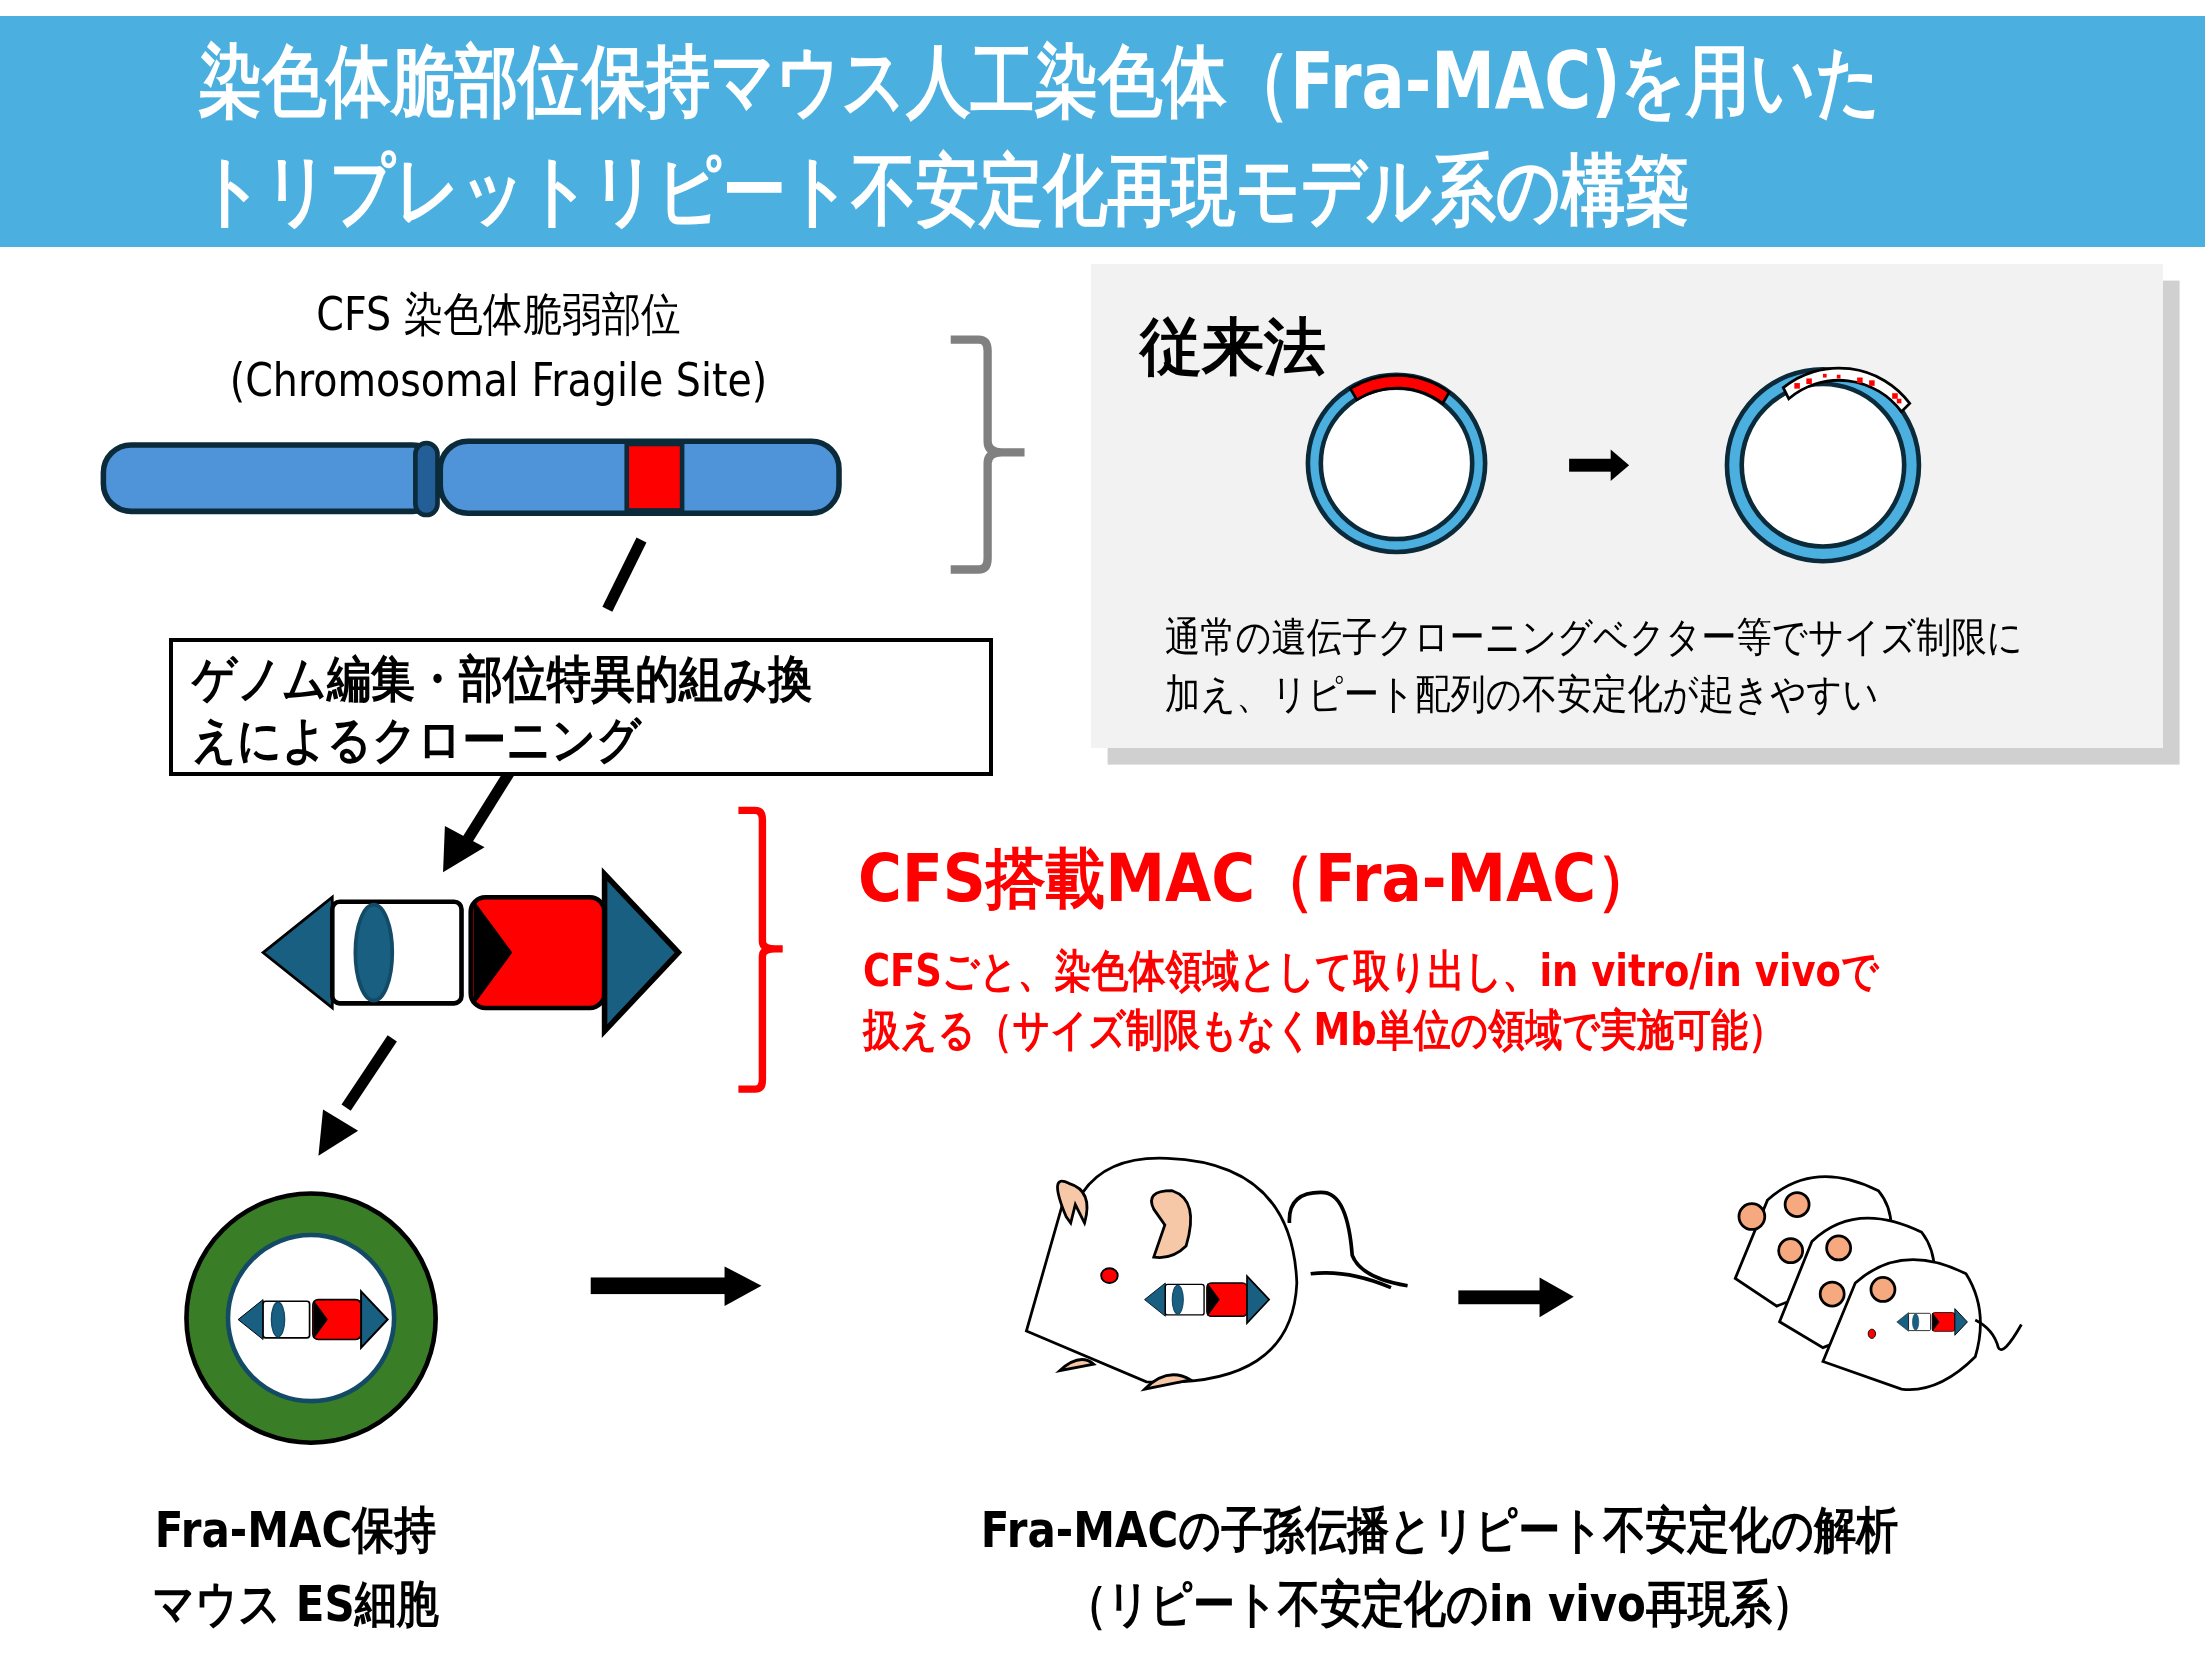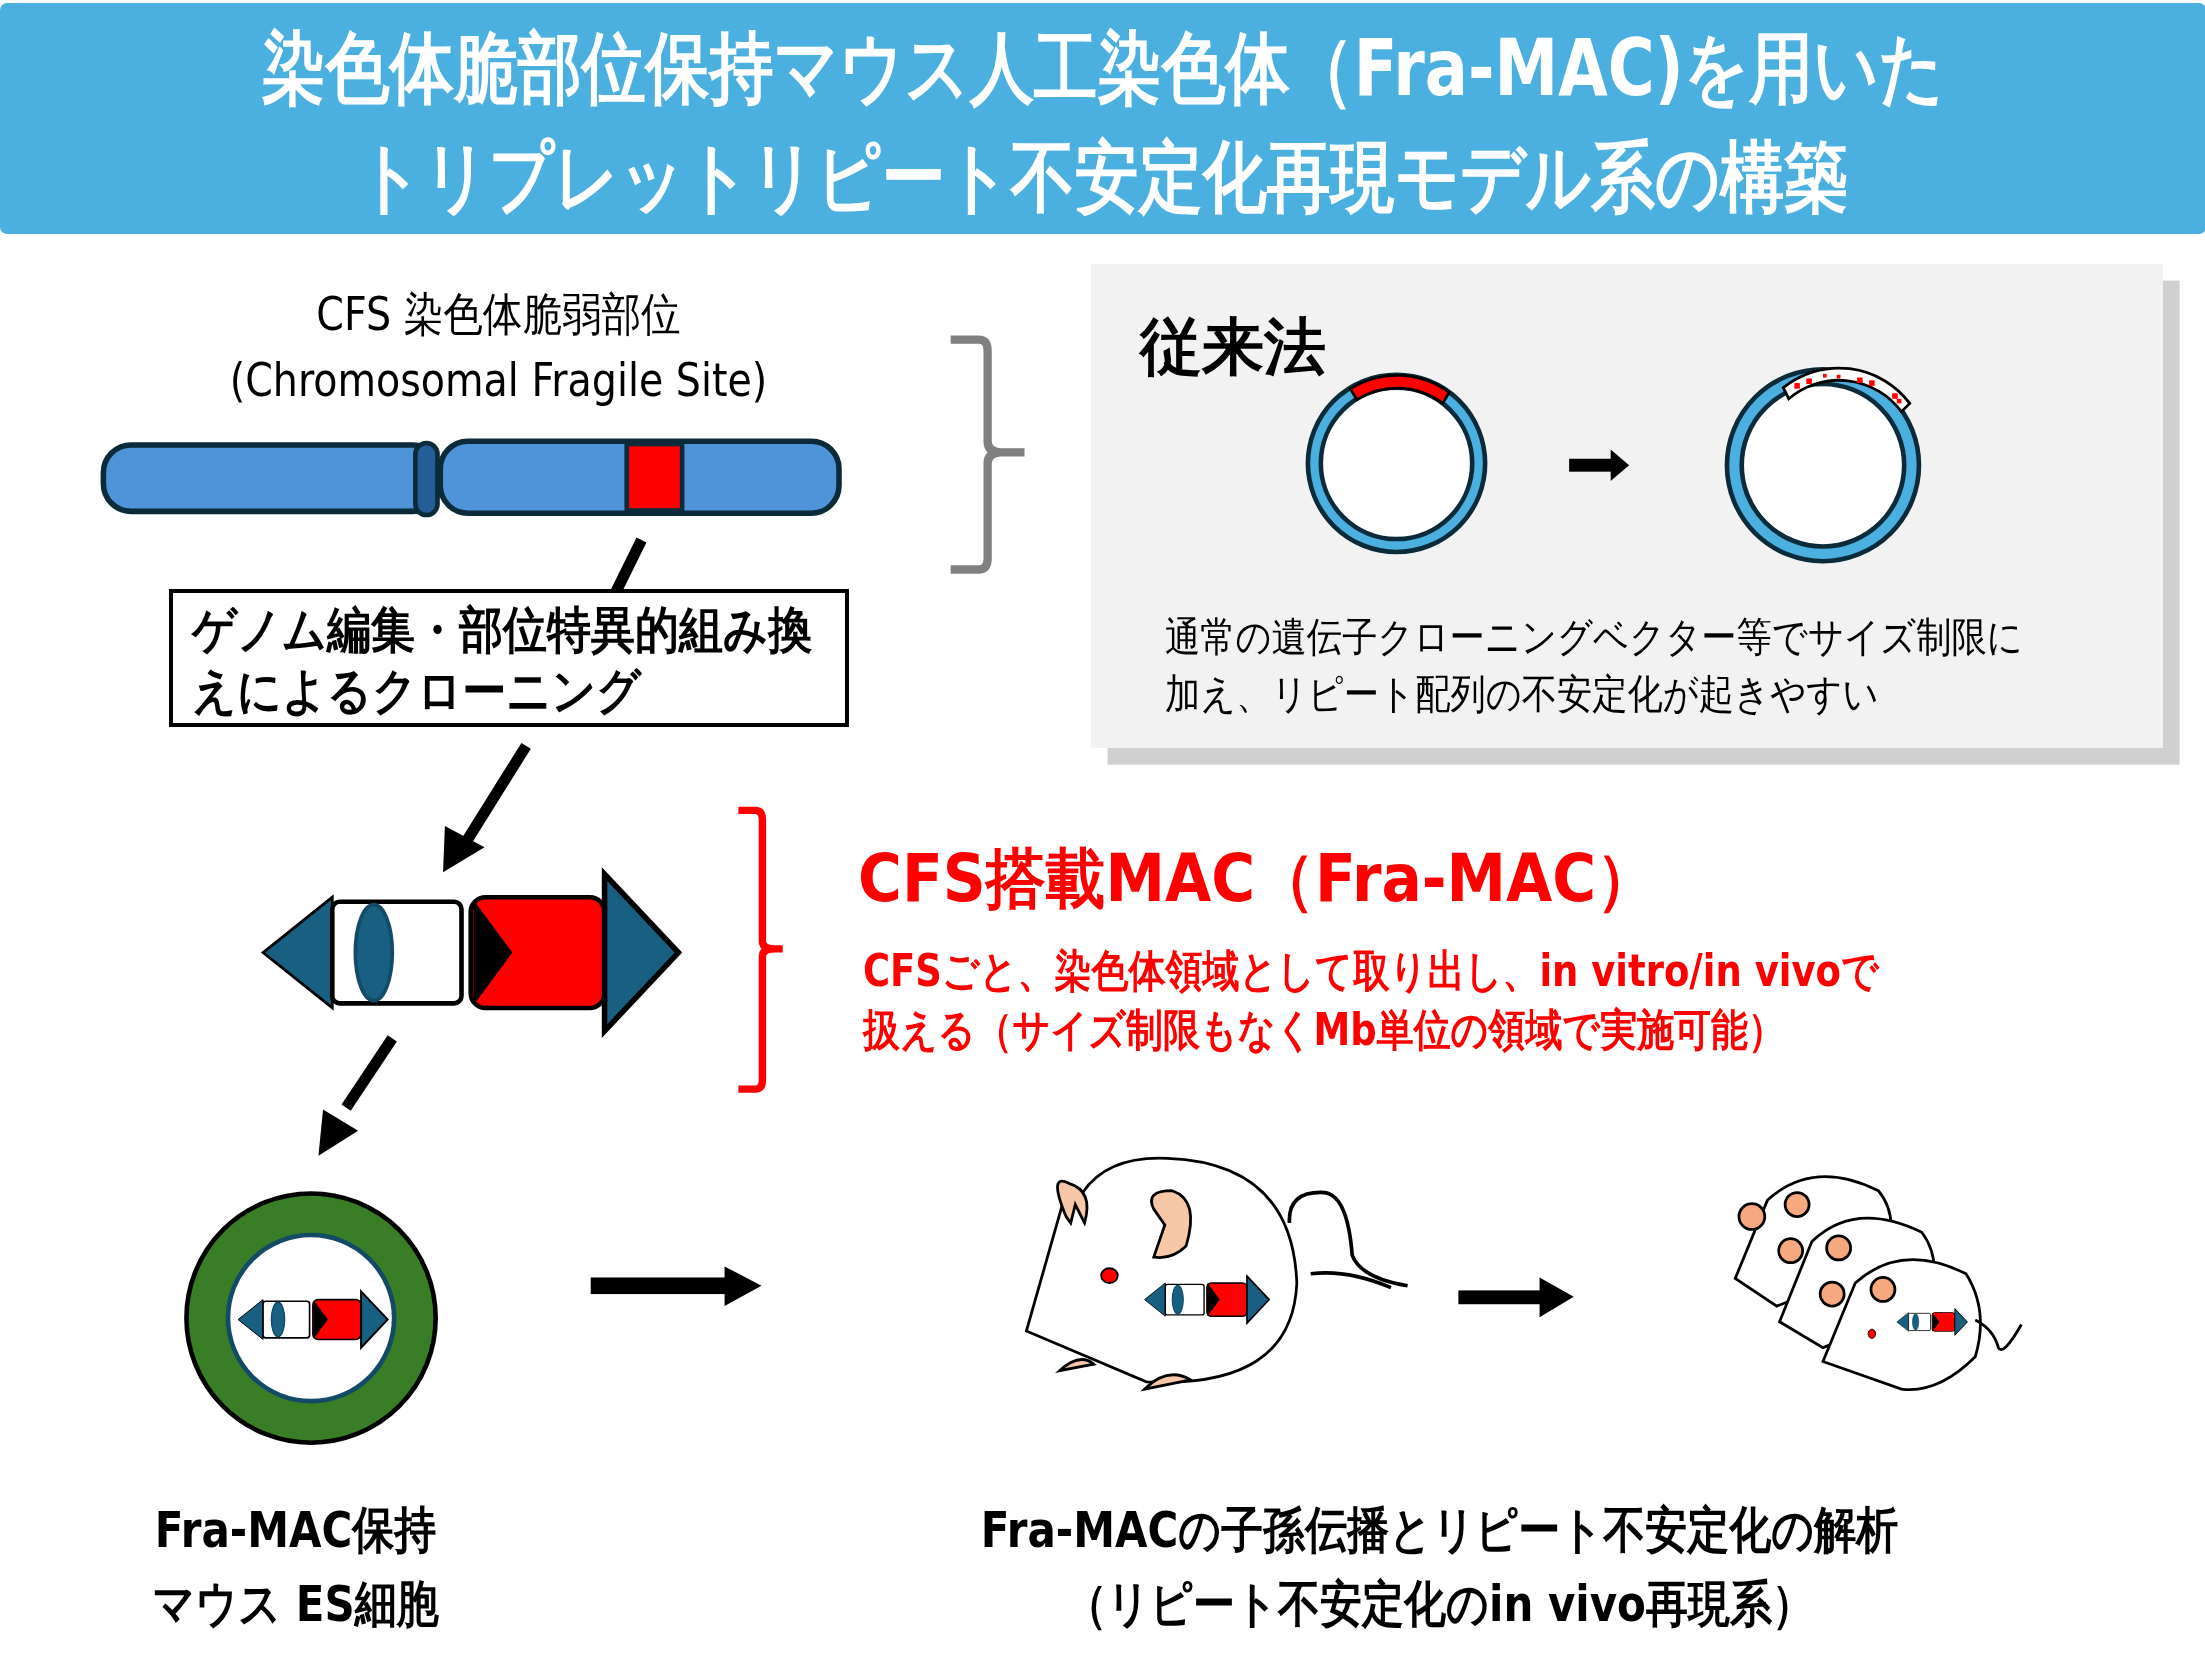--- a/index.html
+++ b/index.html
@@ -3,36 +3,36 @@
 <meta charset="utf-8">
 <style>
   html, body { margin: 0; padding: 0; }
   body {
     width: 2206px; height: 1655px; position: relative; overflow: hidden;
     background: #ffffff;
     font-family: "DejaVu Sans", "Liberation Sans", sans-serif;
   }
   .abs { position: absolute; }
   .header {
-    left: 0; top: 3px; width: 2206px; height: 231px; background: #4bb0e0;
-    color: #ffffff; text-align: center; border-radius: 7px;
+    left: 0; top: 16px; width: 2206px; height: 231px; background: #4bb0e0;
+    color: #ffffff; 
   }
   .header .line {
     font-size: 78px; font-weight: bold; line-height: 109px; white-space: nowrap;
     transform: scaleX(0.82); transform-origin: center;
   }
   .header .line1 { padding-top: 11px; }
   .txt { color: #000; white-space: nowrap; }
   .cfs-label {
     left: 111px; top: 281px; width: 775px; text-align: center;
     font-size: 46px; line-height: 66px;
     transform: scaleX(0.86); transform-origin: center top;
   }
   .clone-box {
-    left: 169px; top: 589px; width: 680px; height: 138px;
+    left: 169px; top: 638px; width: 824px; height: 138px;
     border: 4.6px solid #000; background: #fff; box-sizing: border-box;
   }
   .clone-box .t {
     position: absolute; left: 18.5px; top: 7.4px; font-size: 50px; font-weight: bold;
     line-height: 61px; transform: scaleX(0.88); transform-origin: left top;
   }
   .conv-panel {
     left: 1091px; top: 264px; width: 1072px; height: 484px; background: #f2f2f2;
     box-shadow: 16.6px 16.6px 0 #d0d0d0;
   }

